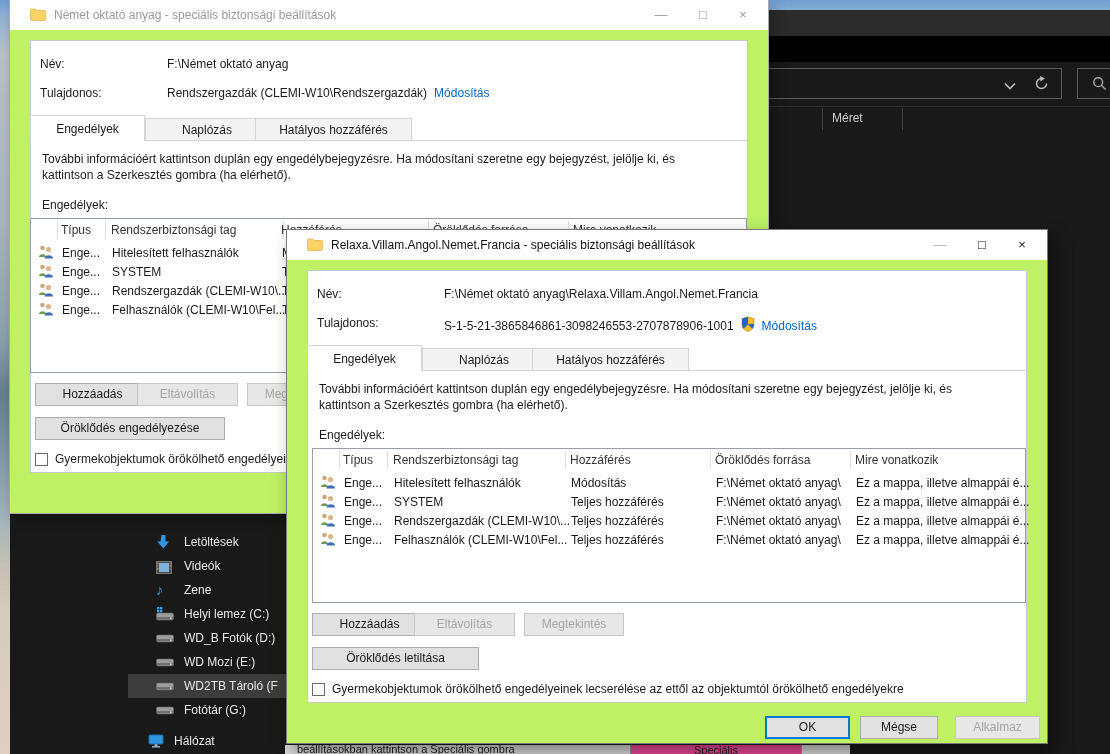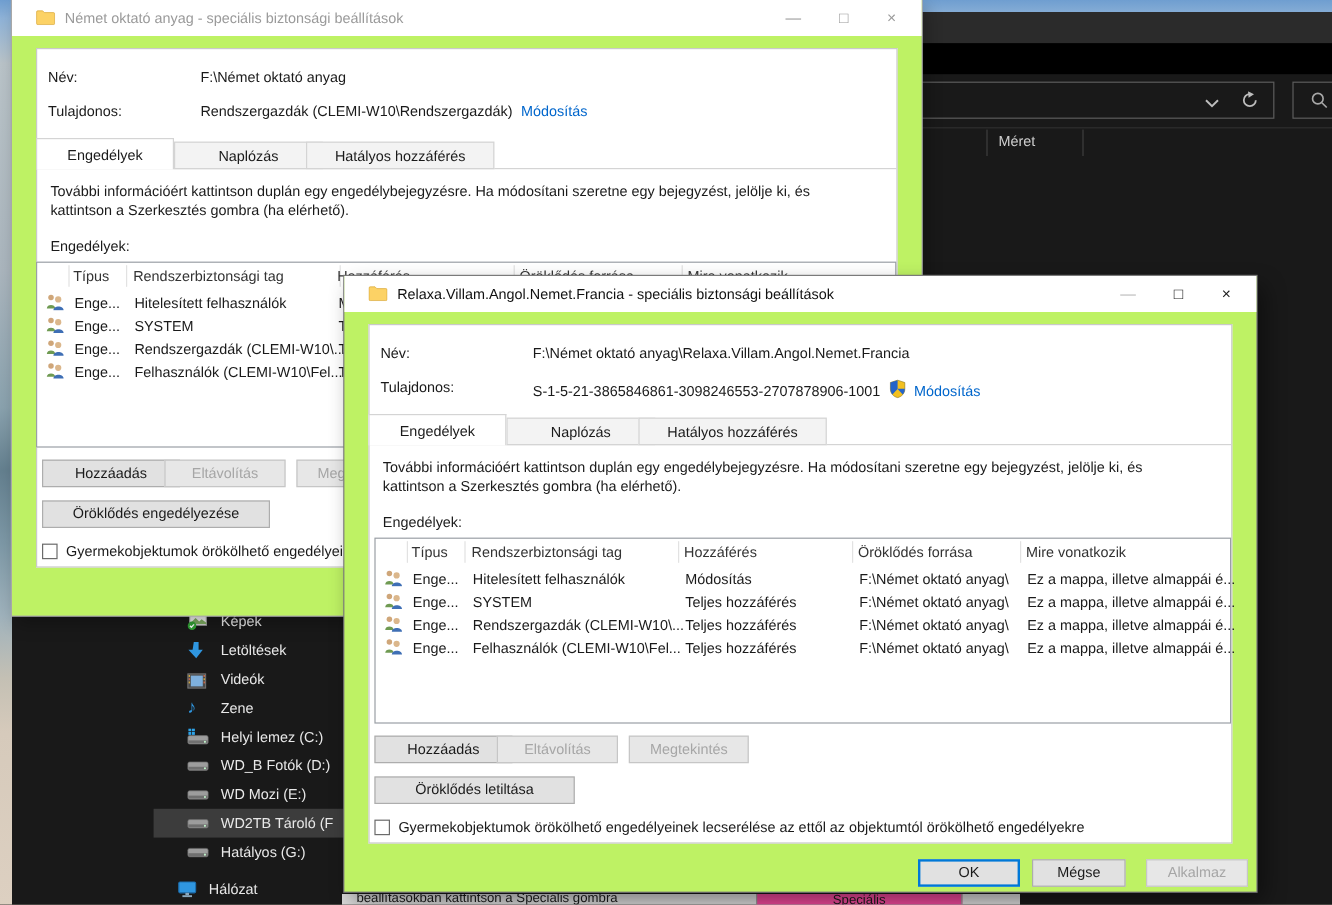--- a/index.html
+++ b/index.html
@@ -122,31 +122,20 @@
             <line x1="9.6" y1="9.6" x2="13.6" y2="13.6" stroke="#a8a8a8" stroke-width="1.4"></line>
           </svg>
       </div>
     </div>
     <div class="col-header">
       <span class="colsep" style="left:812px"></span>
       <span class="colsep" style="left:892px"></span>
       <span class="lbl">Méret</span>
     </div>
 
-    <div class="side-item" style="top:496px">
-      <span class="sicon">
-        <svg width="17" height="16" viewBox="0 0 17 16">
-            <rect x="2" y="1" width="14" height="10" fill="#f4f4f4" stroke="#9a9a9a"></rect>
-            <path d="M3 9 l4-4 3 3 2-2 4 3 v1 H3z" fill="#7fae62"></path>
-            <circle cx="4" cy="11.5" r="3.6" fill="#31a335"></circle>
-            <path d="M2.3 11.5 l1.2 1.2 2.2-2.4" fill="none" stroke="#fff" stroke-width="1.1"></path>
-          </svg>
-      </span>
-      <span>Képek</span>
-    </div>
     <div class="side-item" style="top:520px">
       <span class="sicon">
         <svg width="15" height="16" viewBox="0 0 14 16">
             <path d="M5 1 h4 v6.5 h3.5 L7 14.5 L0.5 7.5 H4 Z" fill="#2f96e0"></path>
           </svg>
       </span>
       <span>Letöltések</span>
     </div>
     <div class="side-item" style="top:544px">
       <span class="sicon">
@@ -214,21 +203,21 @@
       <span>WD2TB Tároló (F</span>
     </div>
     <div class="side-item" style="top:688px">
       <span class="sicon">
         <svg width="18" height="15" viewBox="0 0 18 15">
             <rect x="0.5" y="4" width="17" height="7" rx="1.5" fill="#9d9d9d" stroke="#6a6a6a" stroke-width="0.6"></rect>
             <rect x="1" y="8" width="16" height="2.4" fill="#707070"></rect>
             <circle cx="14.8" cy="9.2" r="0.9" fill="#bff0c8"></circle>
           </svg>
       </span>
-      <span>Hatályos (G:)</span>
+      <span>Fotótár (G:)</span>
     </div>
     <div class="side-item net" style="top:719px">
       <span class="sicon">
         <svg width="17" height="15" viewBox="0 0 17 15">
             <rect x="1" y="1" width="14" height="9" rx="1" fill="#2f96e0" stroke="#1c6eae"></rect>
             <rect x="6.5" y="10" width="3" height="2" fill="#8aa8be"></rect>
             <rect x="4" y="12" width="8" height="1.6" fill="#8aa8be"></rect>
           </svg>
       </span>
       <span>Hálózat</span>

